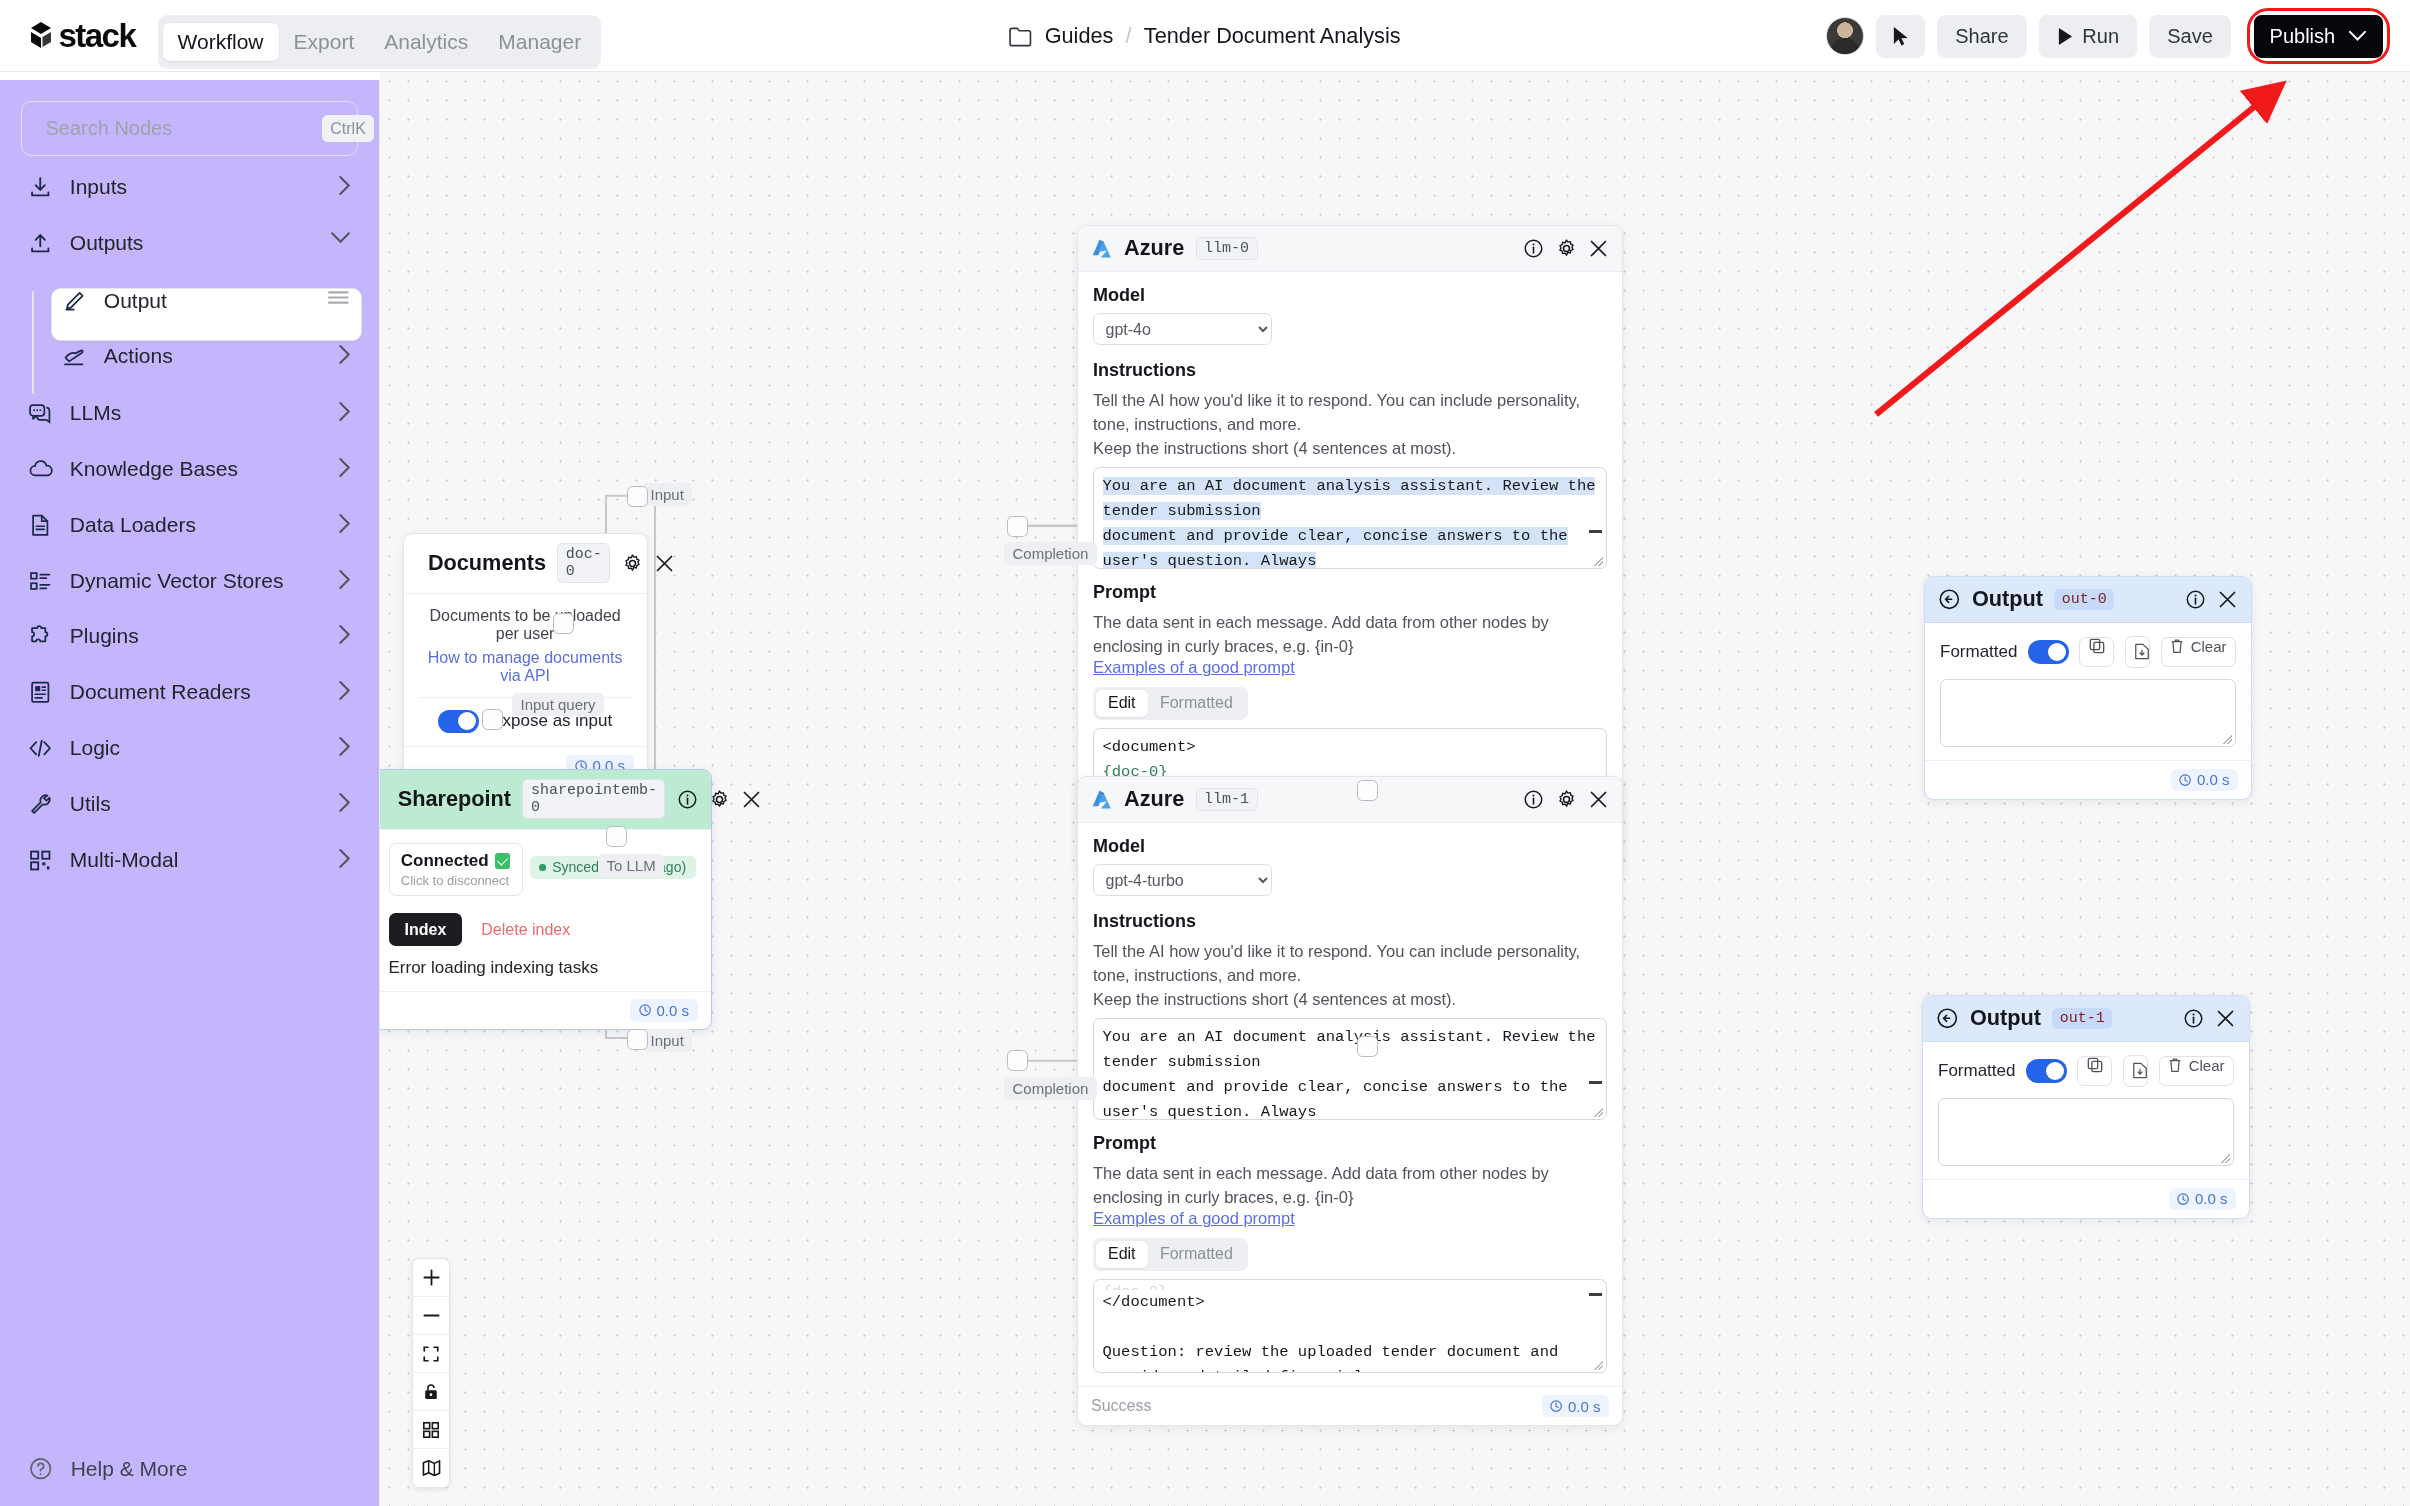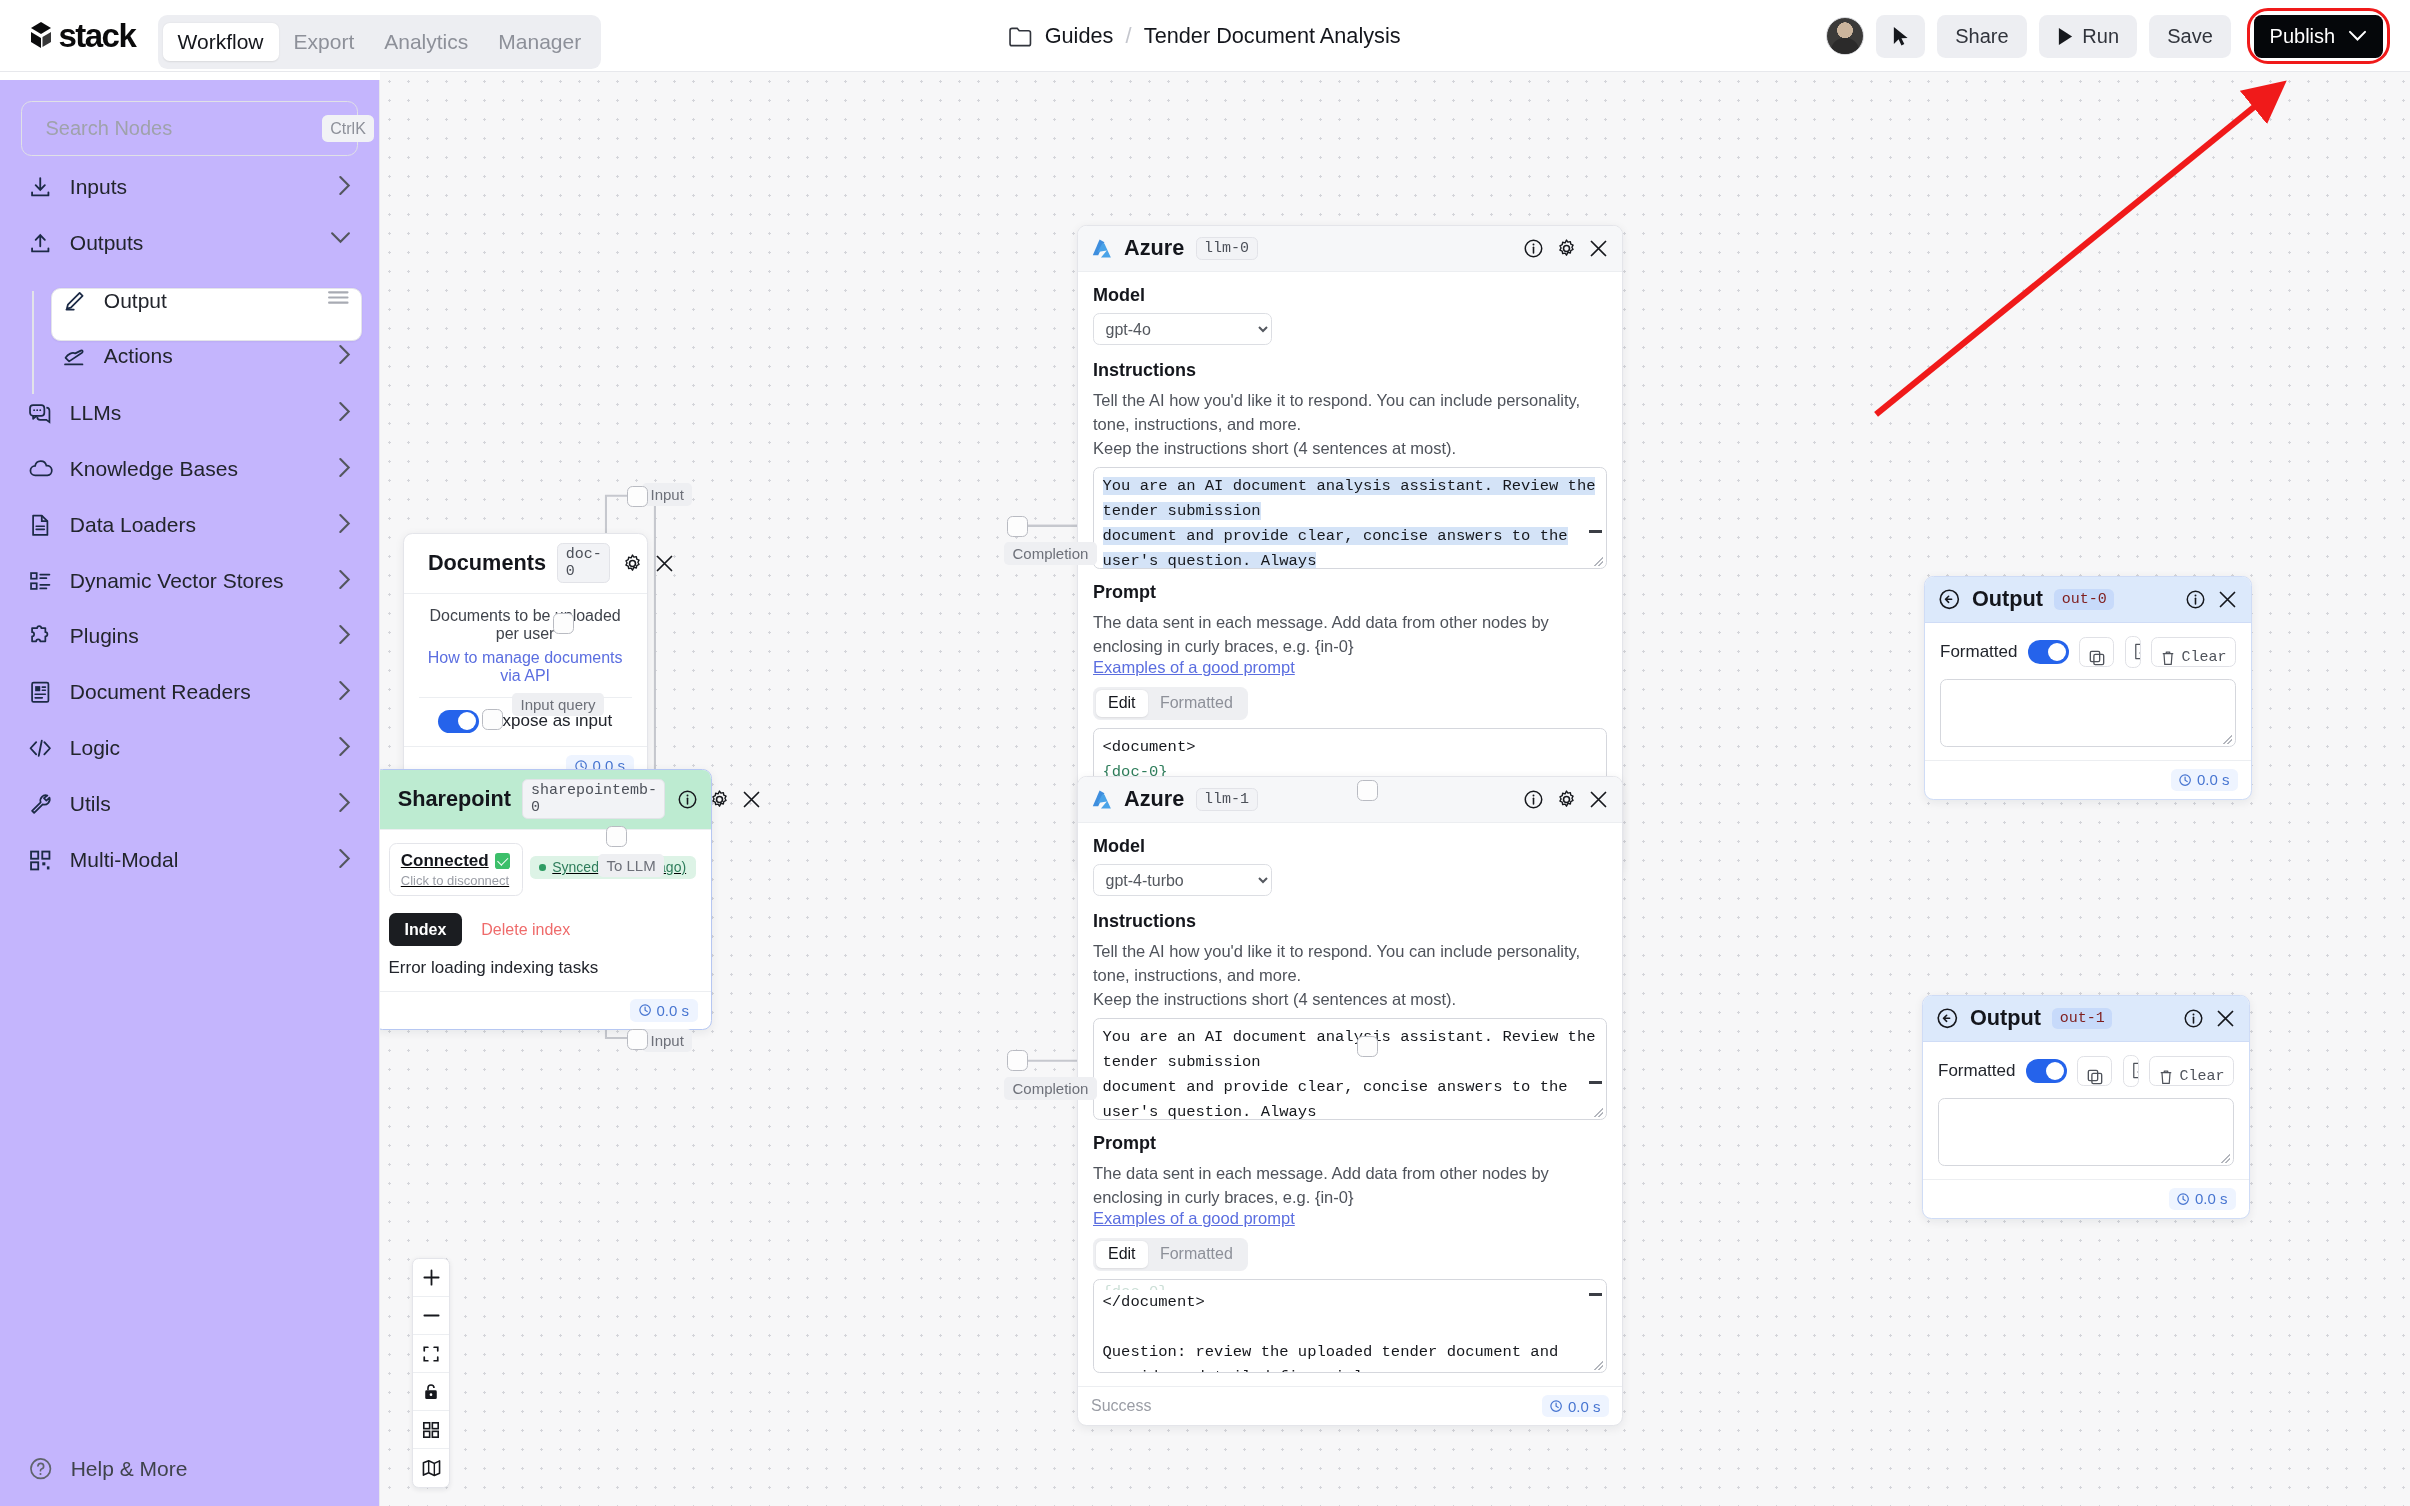--- a/index.html
+++ b/index.html
@@ -235,22 +235,22 @@
   .out-hd { background: #dce9fb; border-radius: 8.5px 8.5px 0 0; border-bottom: 0.9px solid #cfdcf6; }
   .out-hd .title { font-size: 21.7px; font-weight: 700; color: #14161c; }
   .out-chip {
     font-family: "Liberation Mono", monospace; font-size: 15px; color: #7f1d1d;
     background: #c7dafa; border-radius: 5.6px; padding: 1.9px 7.5px;
   }
   .out-toolbar { display: flex; align-items: center; gap: 10.4px; }
   .out-toolbar .lbl { font-size: 17px; color: #22252c; }
   .tbtn {
     border: 0.9px solid #e0e1e6; border-radius: 6.6px; height: 30px; background: #fff;
-    display: flex; align-items: flex-end; gap: 6.6px; padding: 0 8.5px; cursor: pointer;
-    font-size: 15px; color: #4f535b; font-family: Liberation Mono, monospace;
+    display: flex; align-items: flex-start; gap: 6.6px; padding: 0 8.5px; cursor: pointer;
+    font-size: 15px; color: #4f535b; font-family: Liberation Sans, sans-serif;
   }
   .tgroup { display: flex; align-items: stretch; border: 0.9px solid #e0e1e6; border-radius: 6.6px; overflow: hidden; }
   .tgroup > div { display: flex; align-items: center; gap: 6.6px; padding: 0 8.5px; height: 30px; cursor: pointer; font-size: 15px; color: #4f535b; }
   .out-area {
     border: 0.9px solid #d5d7dd; border-radius: 6.6px; height: 68px; margin-top: 11.3px;
     position: relative; background: #fff;
   }
 
   
   .zoomctl {
@@ -627,21 +627,21 @@
           <svg width="21" height="21" viewBox="0 0 24 24">
             <circle cx="12" cy="12" r="3.4" fill="none" stroke="#16181d" stroke-width="1.8"></circle>
             <path d="M12 2.4 l1.6 2.3 2.8-.6 .5 2.8 2.6 1.2-1.3 2.5 1.3 2.5-2.6 1.2-.5 2.8-2.8-.6L12 19.6 10.4 17.3l-2.8.6-.5-2.8-2.6-1.2 1.3-2.5-1.3-2.5 2.6-1.2.5-2.8 2.8.6Z" fill="none" stroke="#16181d" stroke-width="1.6" stroke-linejoin="round"></path>
           </svg>
           <svg width="21" height="21" viewBox="0 0 24 24">
             <path d="M4 4 L20 20 M20 4 L4 20" stroke="#16181d" stroke-width="2" stroke-linecap="round"></path>
           </svg>
         </div>
       </div>
       <div class="node-body">
-        <div style="display:flex; align-items:flex-start;text-decoration:underline;">
+        <div style="display:flex; align-items:flex-start;">
           <div class="sp-connected">
             <div class="t1">
               <span>Connected</span>
               <span class="sp-check"></span>
             </div>
             <div class="t2">Click to disconnect</div>
           </div>
           <div class="sp-sync" style="margin-left:auto; margin-top:13px;">
             <span class="sp-dot"></span>
             <span>Synced (2 hours ago)</span>

